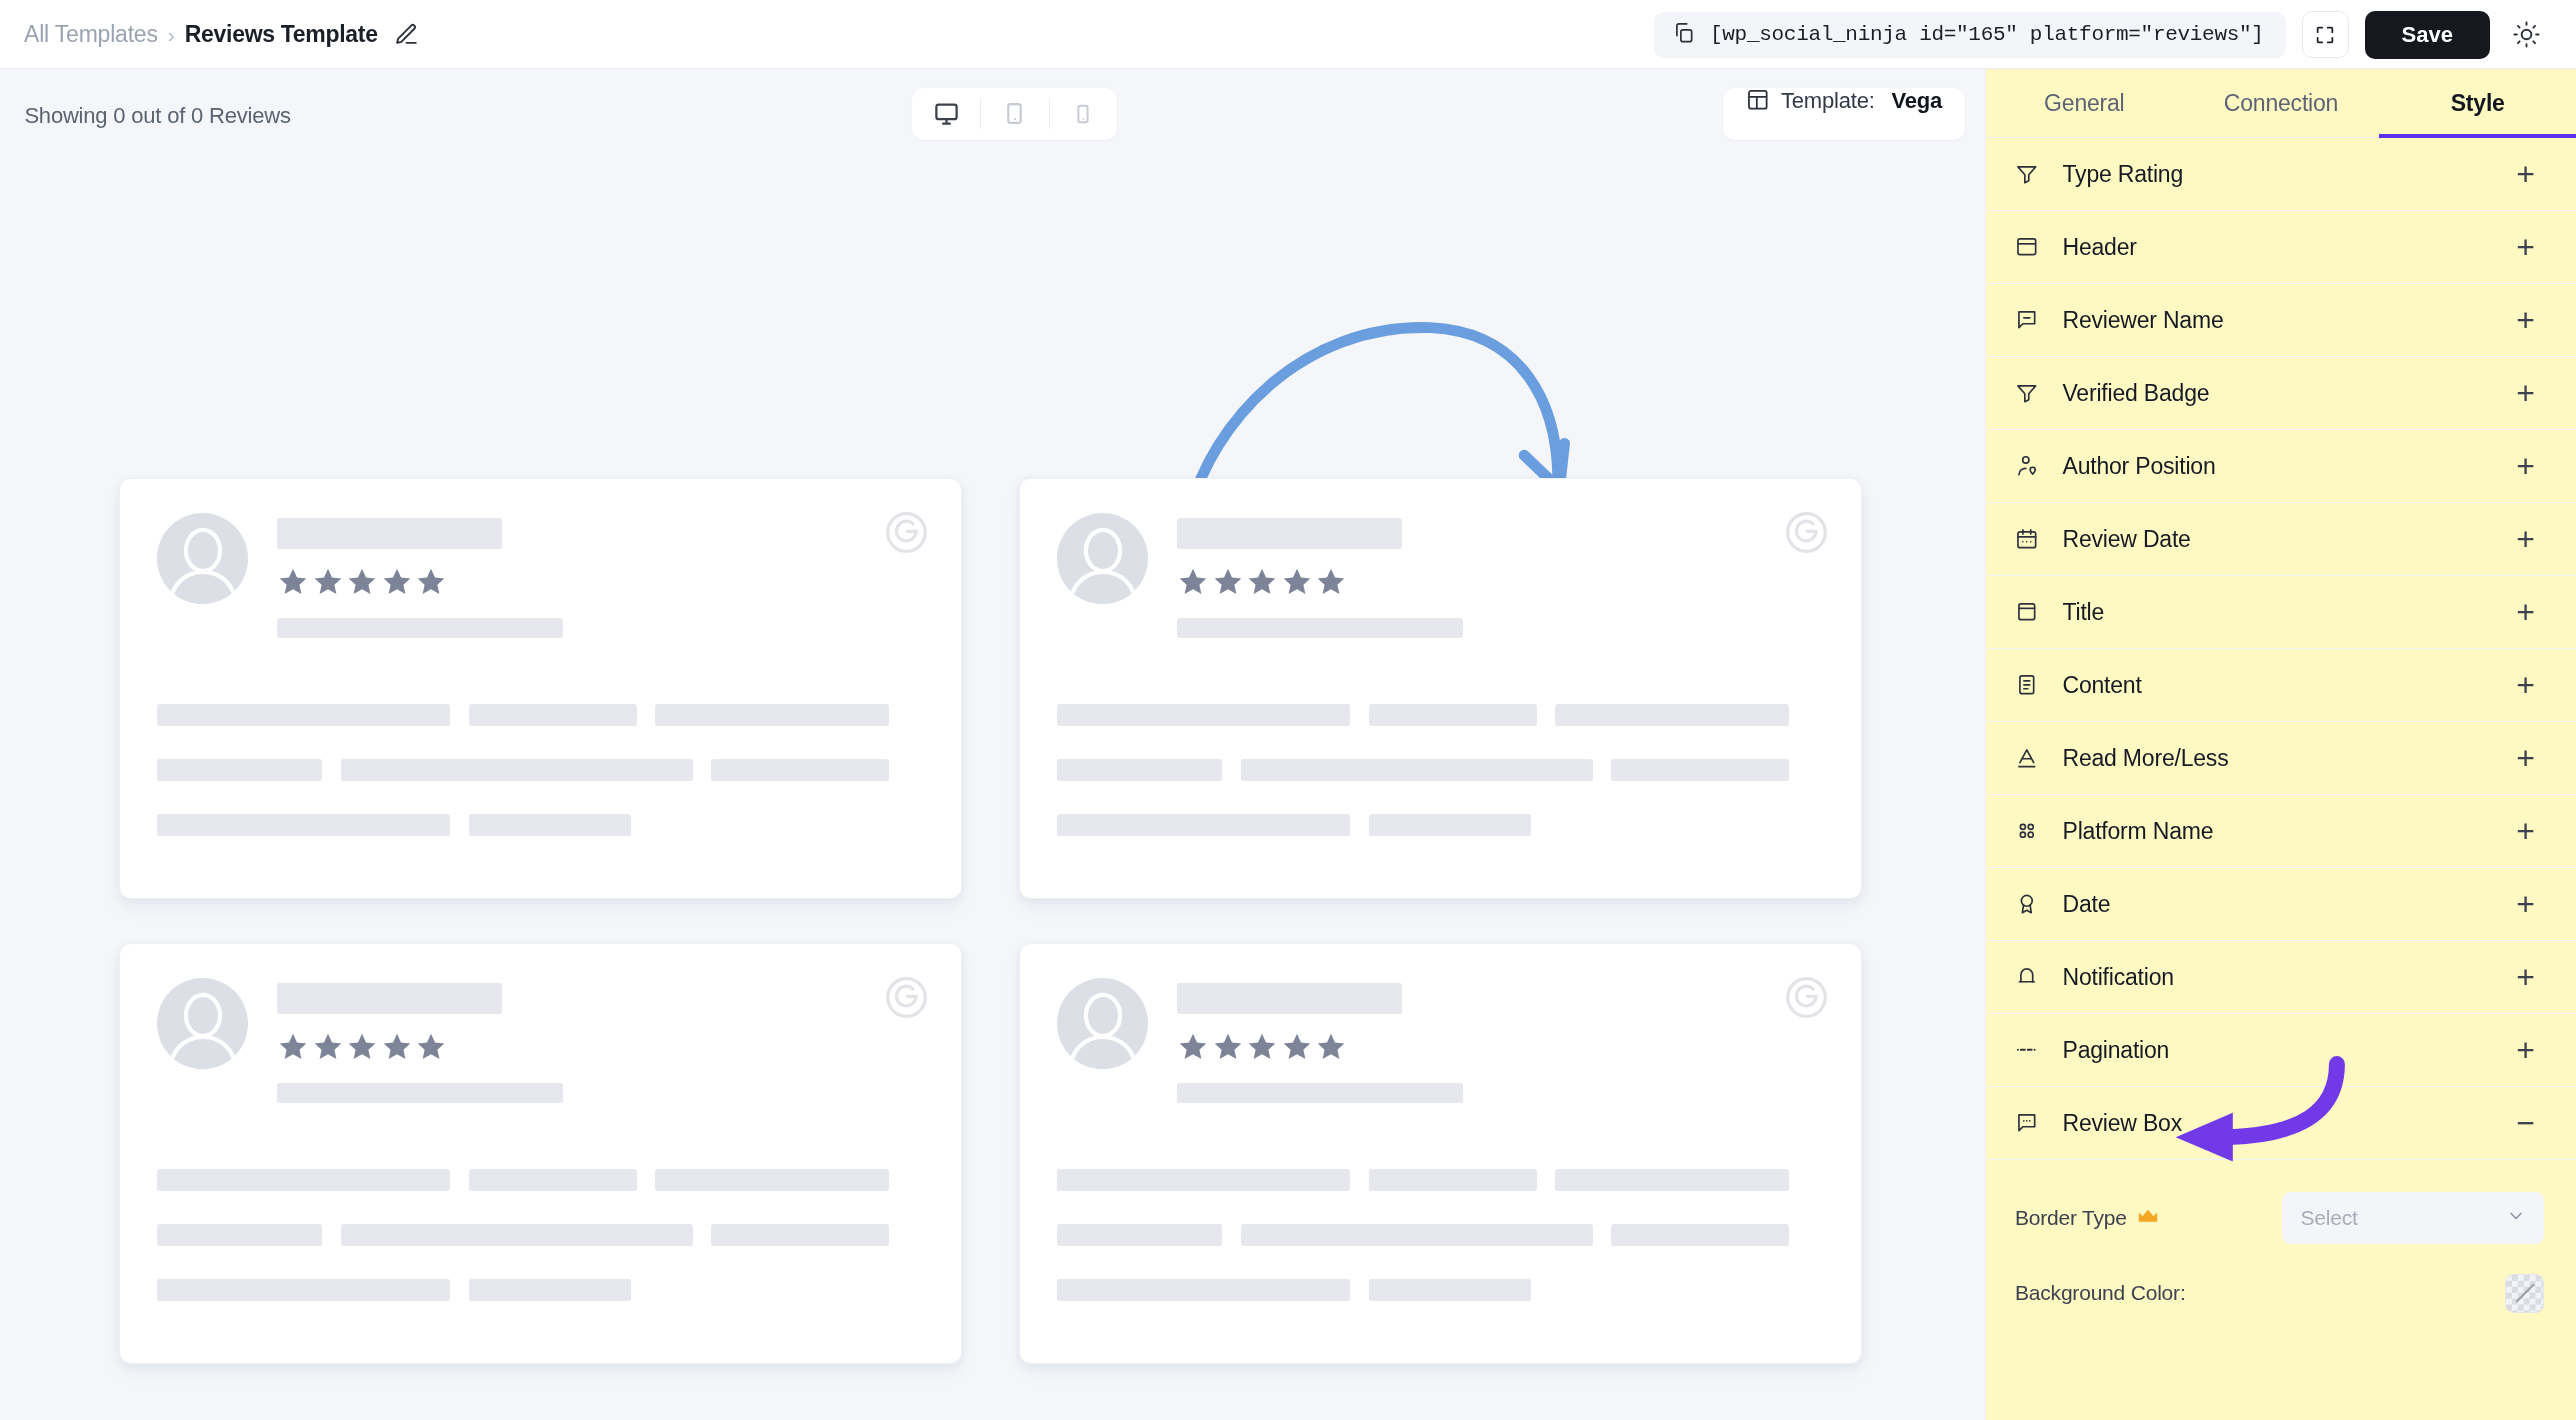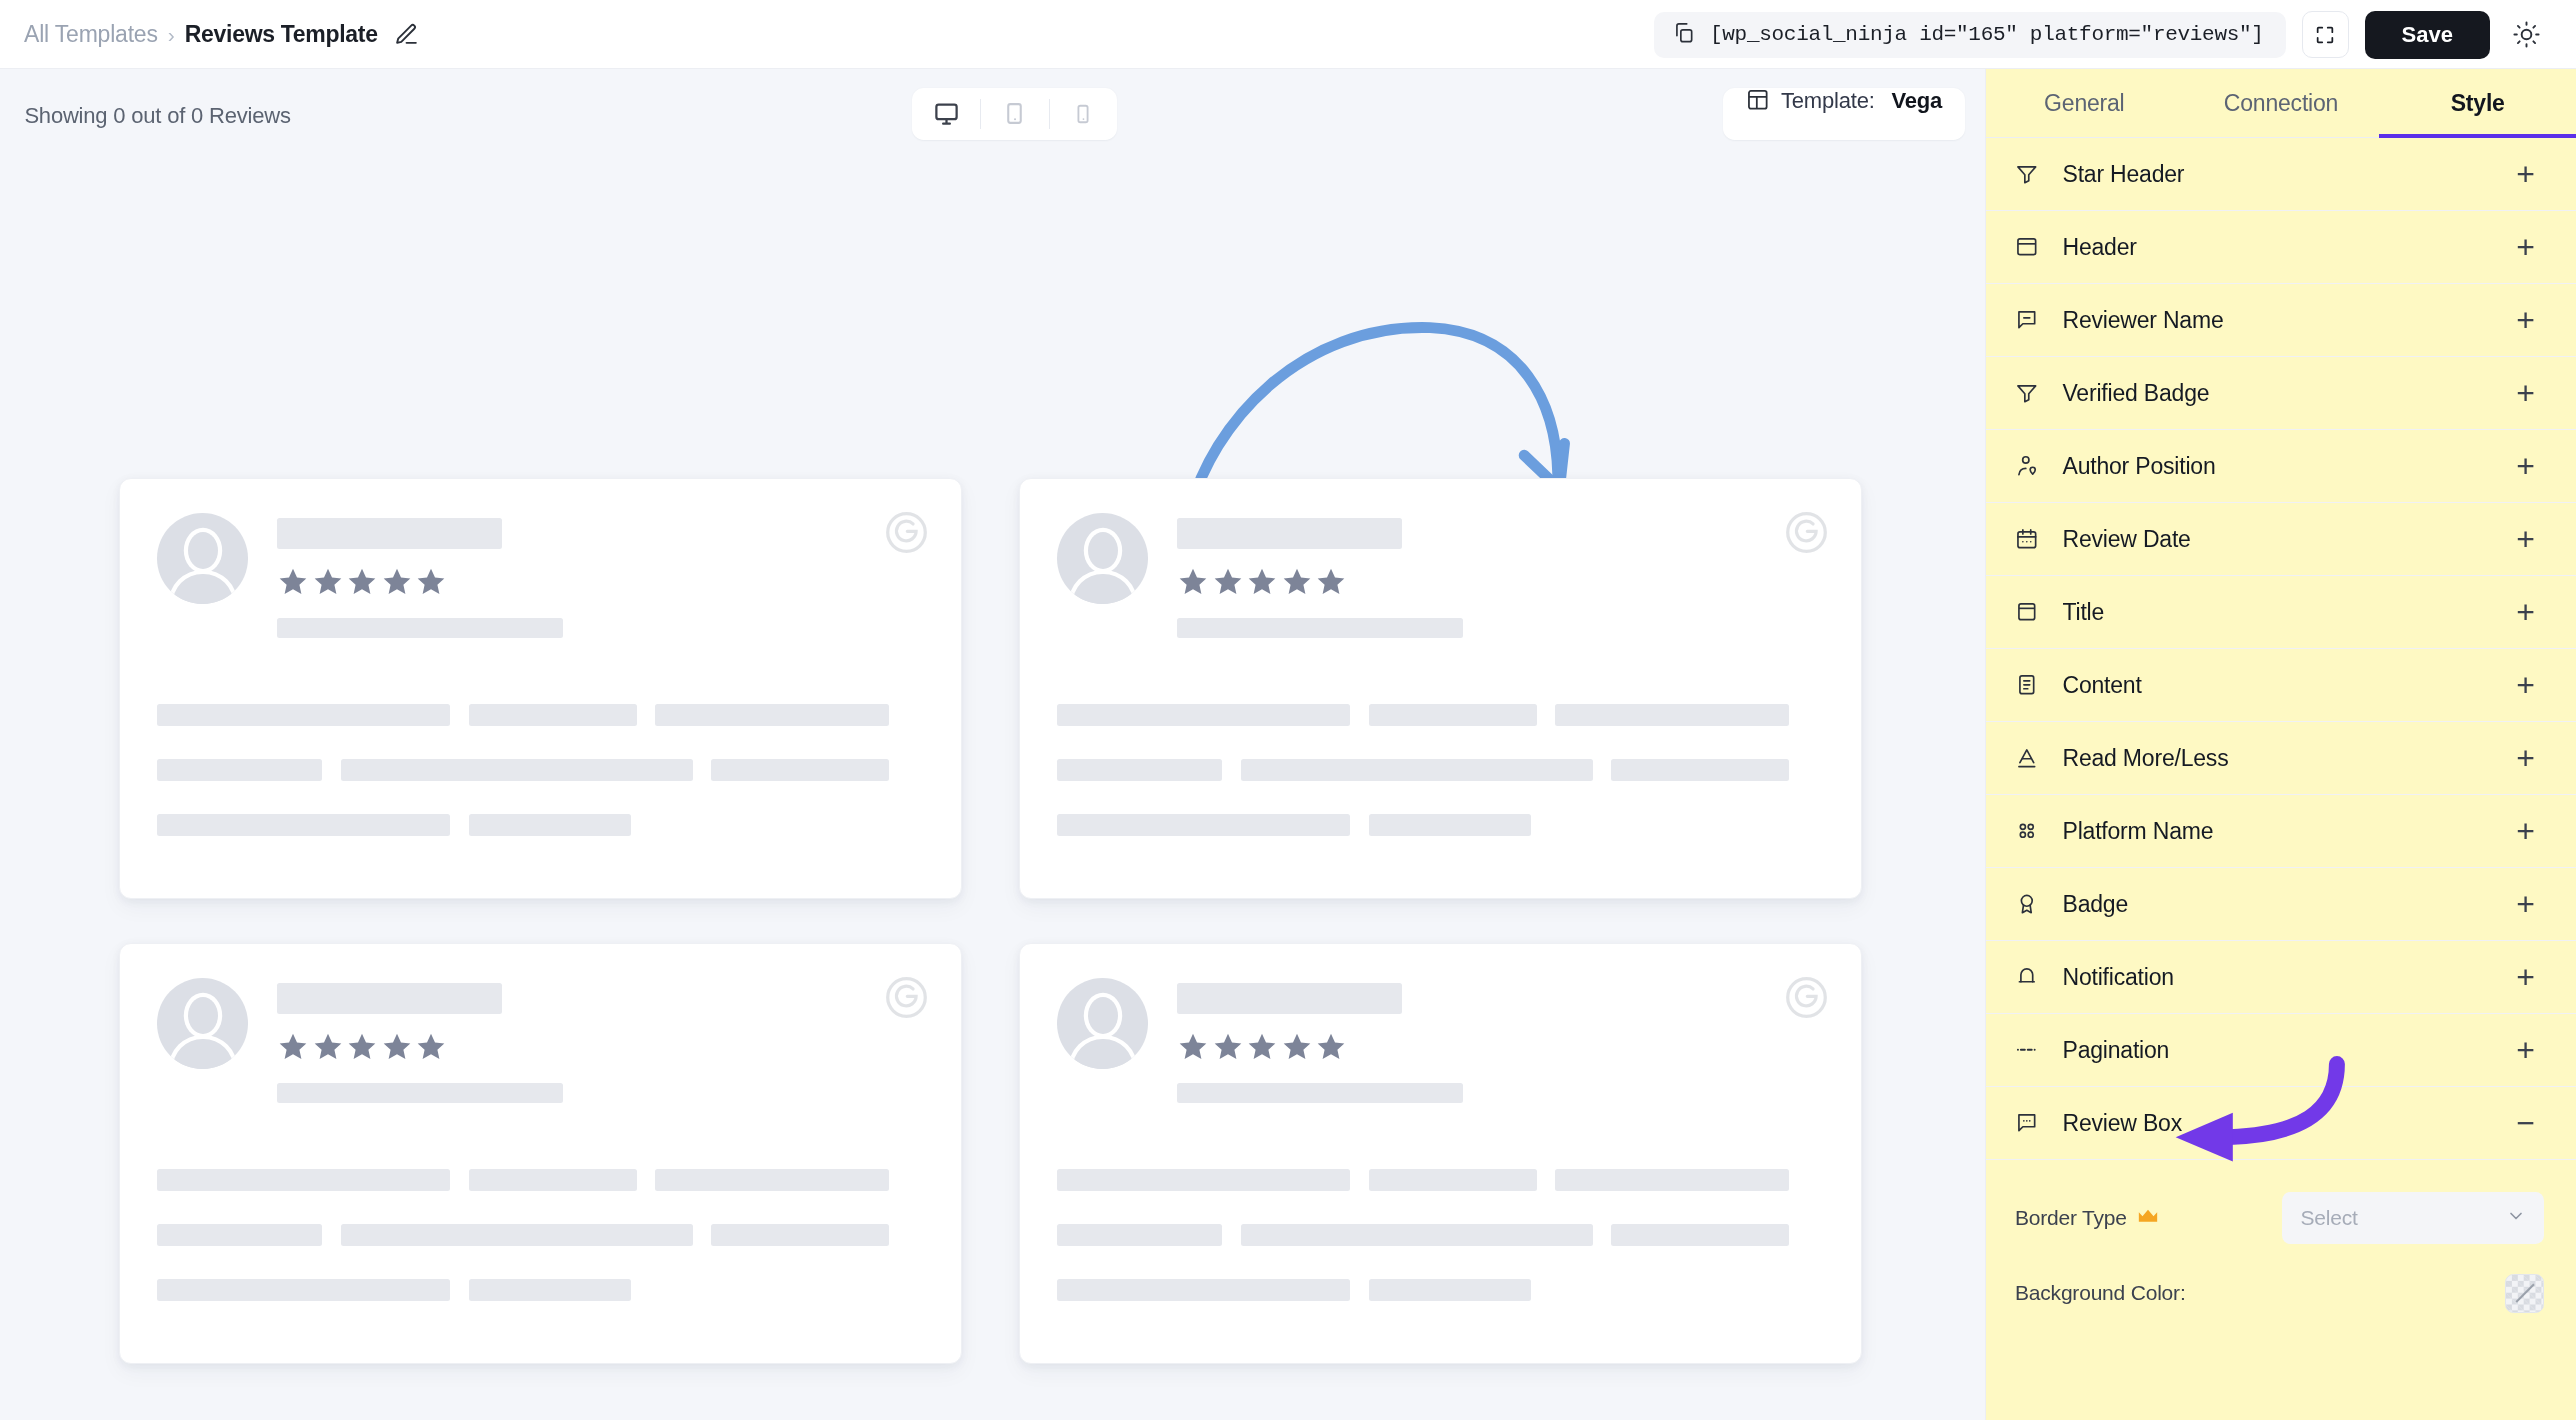--- a/index.html
+++ b/index.html
@@ -712,21 +712,21 @@
     <div class="tab">Connection</div>
     <div class="tab active">Style</div>
   </div>
 
   <div class="acc-item">
     <span class="acc-ico">
         <svg width="23.6" height="23.6" viewBox="0 0 24 24" fill="none" stroke="#2c313b" stroke-width="1.7" stroke-linejoin="round">
           <path d="M3 5h18l-7 8v6l-4 2v-8Z"></path>
         </svg>
       </span>
-    <span class="acc-label">Star Header</span>
+    <span class="acc-label">Type Rating</span>
     <span class="acc-toggle">+</span>
   </div>
 
   <div class="acc-item">
     <span class="acc-ico">
         <svg width="23.6" height="23.6" viewBox="0 0 24 24" fill="none" stroke="#2c313b" stroke-width="1.7" stroke-linejoin="round">
           <rect x="3" y="4" width="18" height="16" rx="2"></rect>
           <path d="M3 9h18"></path>
         </svg>
       </span>
@@ -826,21 +826,21 @@
     <span class="acc-toggle">+</span>
   </div>
 
   <div class="acc-item">
     <span class="acc-ico">
         <svg width="23.6" height="23.6" viewBox="0 0 24 24" fill="none" stroke="#2c313b" stroke-width="1.7" stroke-linecap="round" stroke-linejoin="round">
           <circle cx="12" cy="9" r="5.5"></circle>
           <path d="M8.6 13.5 7.5 21l4.5-2.4L16.5 21l-1.1-7.5"></path>
         </svg>
       </span>
-    <span class="acc-label">Badge</span>
+    <span class="acc-label">Date</span>
     <span class="acc-toggle">+</span>
   </div>
 
   <div class="acc-item">
     <span class="acc-ico">
         <svg width="23.6" height="23.6" viewBox="0 0 24 24" fill="none" stroke="#2c313b" stroke-width="1.7" stroke-linecap="round" stroke-linejoin="round">
           <path d="M6 17V10a6 6 0 0 1 12 0v7"></path>
           <path d="M4.5 17h15"></path>
         </svg>
       </span>

